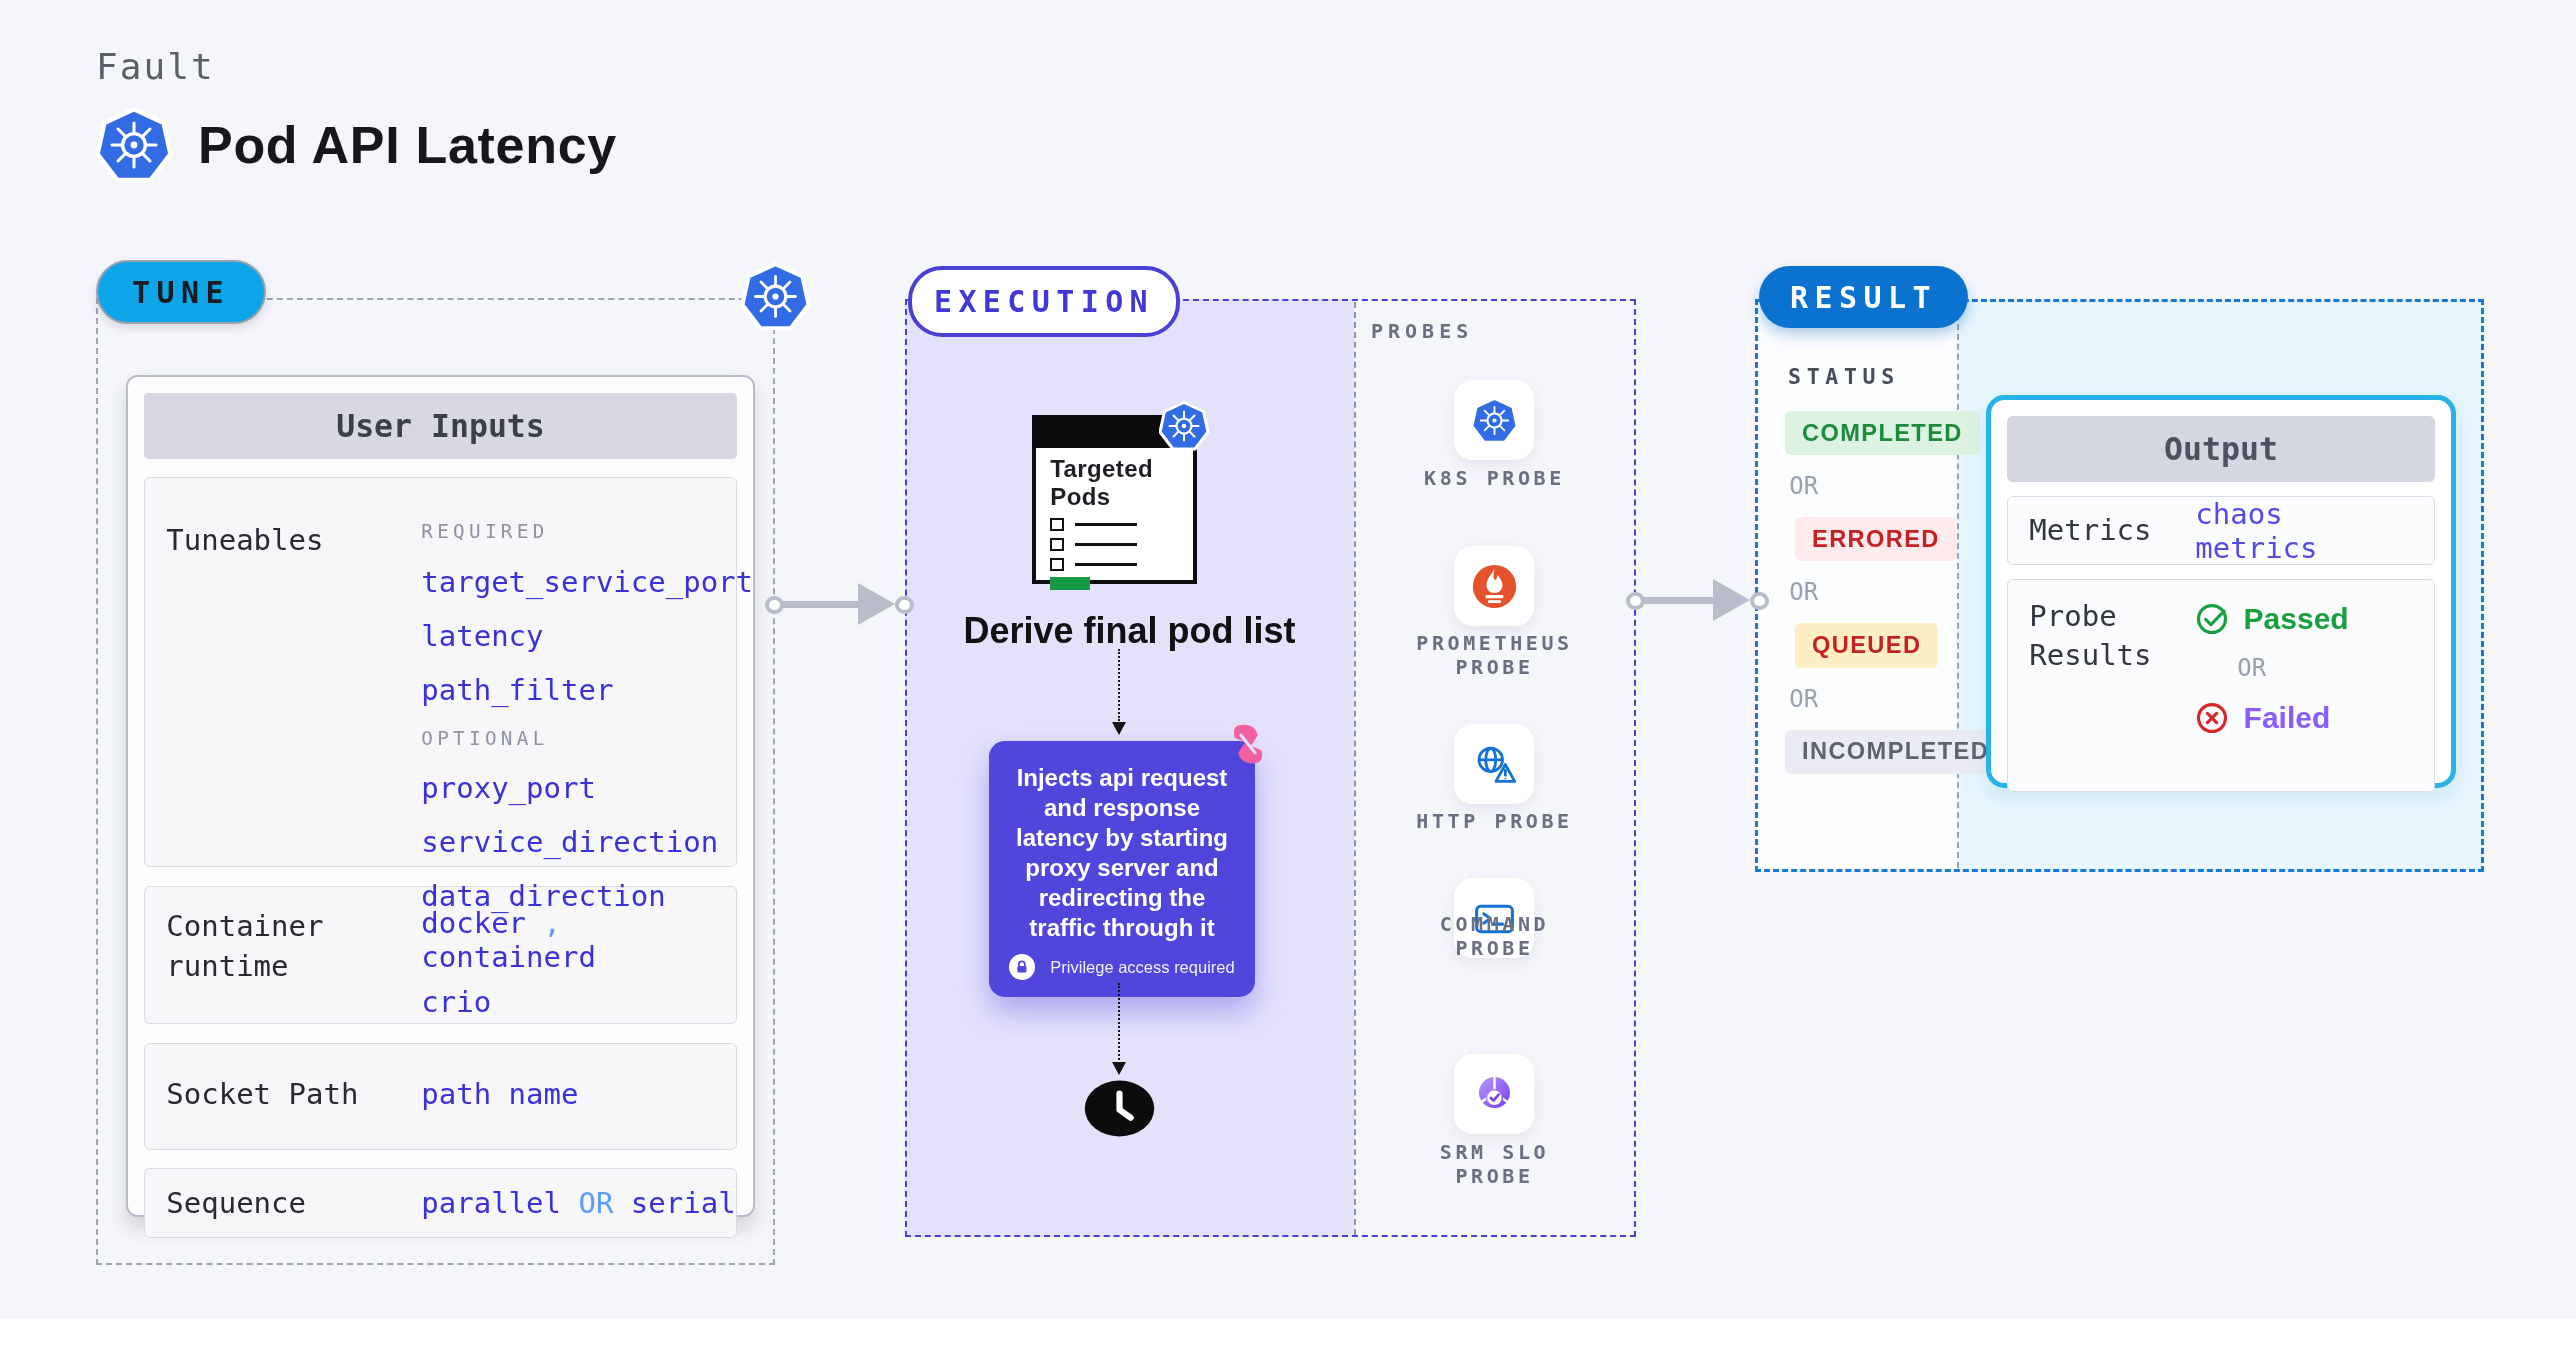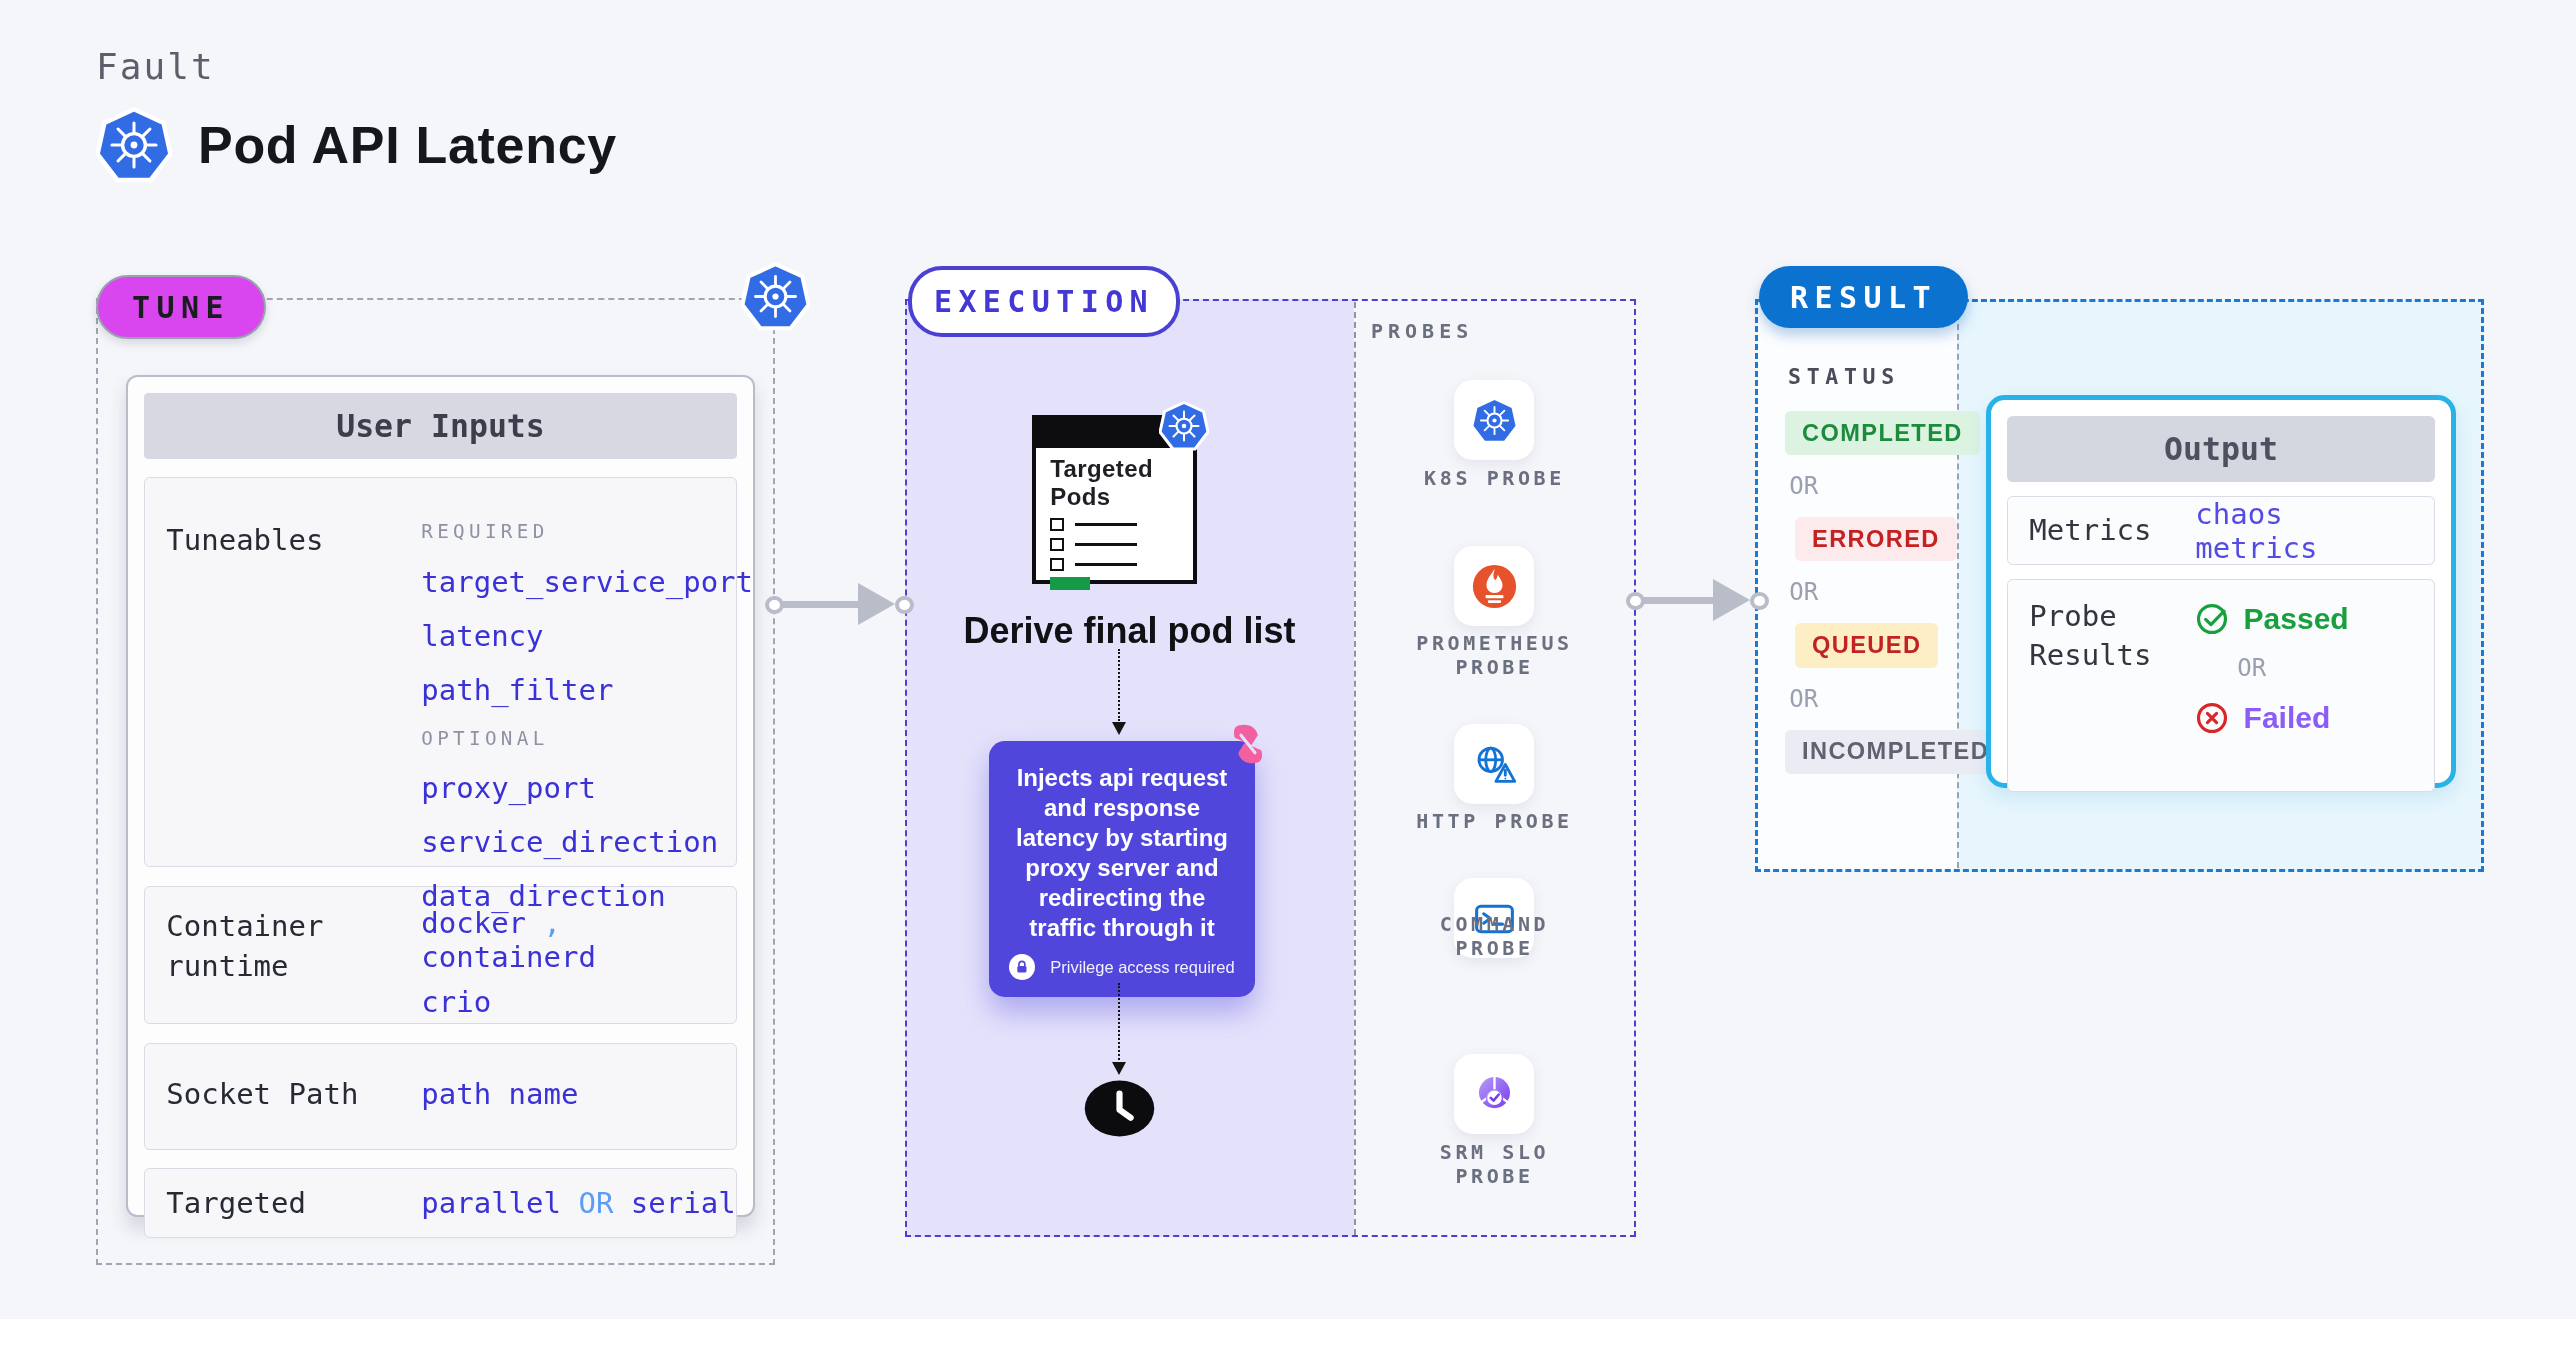--- a/index.html
+++ b/index.html
@@ -11,21 +11,21 @@
 
   
   .eyebrow{left:96px;top:46px;font-size:36px;letter-spacing:2.1px;color:#5b5f6a;}
   .title-row{left:96px;top:107px;display:flex;align-items:center;gap:26px;}
   .title-k8s{width:76px;height:76px;}
   .page-title{font-size:52px;font-weight:bold;color:#15171d;letter-spacing:0.7px;}
 
   
   .pill{display:flex;align-items:center;justify-content:center;border-radius:34px;
         font-weight:bold;font-size:30px;letter-spacing:6.4px;z-index:6;}
-  .tune-pill{left:96px;top:275px;width:166px;height:60px;background:#d946ef;
+  .tune-pill{left:96px;top:260px;width:166px;height:60px;background:#0ea5e9;
              border:2.9px solid #9aa1ae;color:#1a1c22;box-shadow:0 4.3px 8.6px rgba(70,75,95,.18);}
   .exec-pill{left:908px;top:266px;width:264px;height:63px;background:#ffffff;
              border:4.3px solid #4a40d4;color:#4338d4;}
   .result-pill{left:1759px;top:266px;width:209px;height:62px;background:#0b72d0;color:#fff;
              box-shadow:0 7.2px 13px rgba(11,100,190,.3);}
 
   
   .tune-box{left:96px;top:298px;width:679px;height:967px;border:2.9px dashed #9fa5b1;box-sizing:border-box;z-index:1;}
   .tune-k8s{left:741px;top:262px;width:69px;height:69px;z-index:6;}
   .ui-card{left:126px;top:375px;width:629px;height:842px;background:#fdfdfe;border:2.9px solid #b9bdc9;
@@ -260,21 +260,21 @@
         <div class="val-blue">crio</div>
       </div>
     </div>
 
     <div class="ui-row row-socket">
       <div class="lbl">Socket Path</div>
       <div class="vals val-blue">path name</div>
     </div>
 
     <div class="ui-row row-seq">
-      <div class="lbl">Targeted</div>
+      <div class="lbl">Sequence</div>
       <div class="vals val-blue">
         <span>parallel</span>
         <span class="lt-blue">OR</span>
         <span>serial</span>
       </div>
     </div>
   </div>
 
   <div class="abs h-arrow" style="left:766px;top:582px;width:148px;height:46px;">
     <div class="bar" style="width:86px;"></div>

